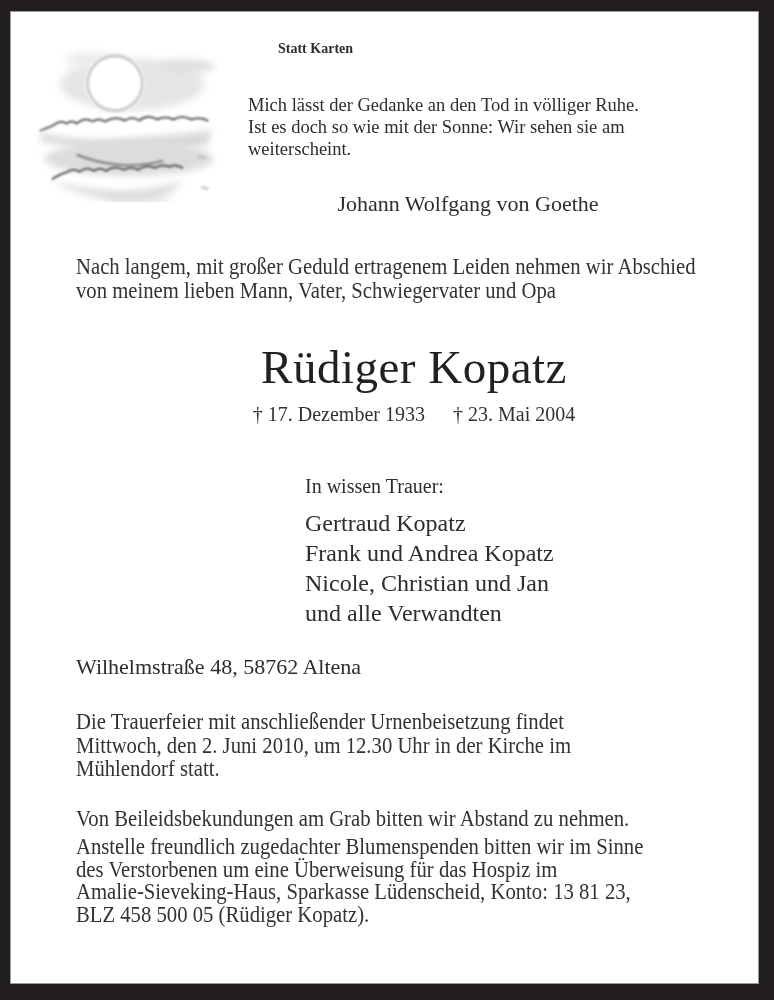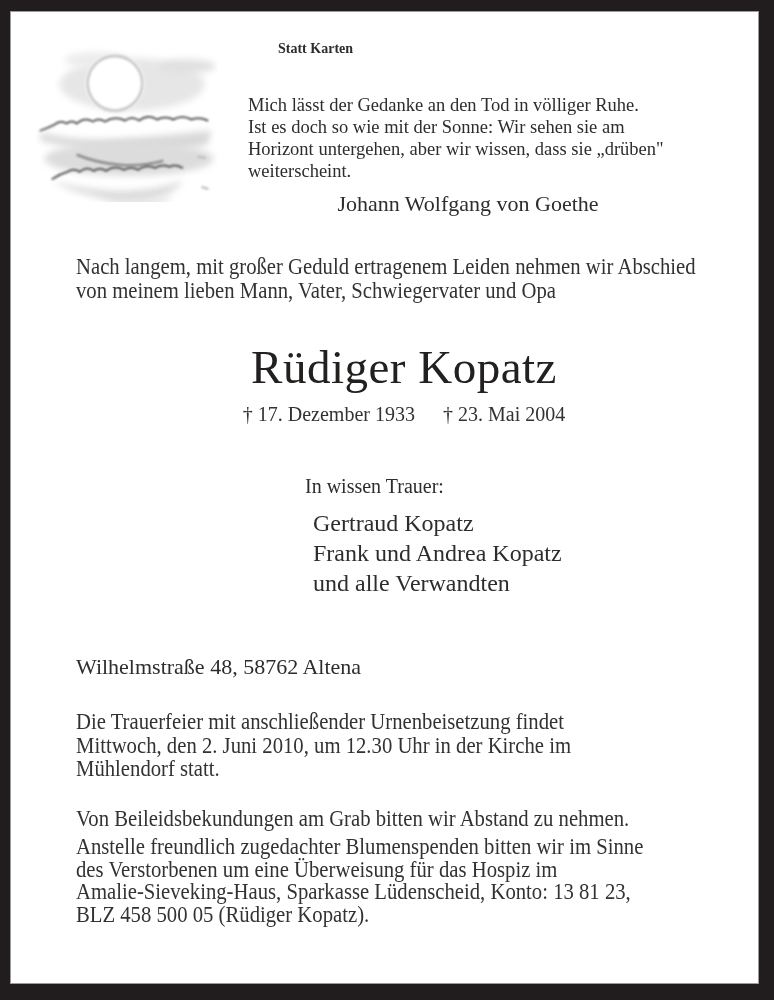--- a/index.html
+++ b/index.html
@@ -7,26 +7,26 @@
   .abs{position:absolute;}
   .frame{position:absolute;inset:0;border-style:solid;border-color:#211d1e;
          border-width:11px 15px 16px 10px;box-shadow:inset 0 0 0 1px #9b9b9b;
          pointer-events:none;z-index:50;}
   .serif{font-family:"Liberation Serif", serif;}
   .condensed{transform:scaleX(0.9);transform-origin:0 0;white-space:nowrap;}
   .quote{font-size:18.5px;line-height:22px;}
   .quote div{white-space:nowrap;}
   .attrib{width:440px;text-align:center;font-size:22px;}
   .para{font-size:23px;line-height:23.5px;color:#343231;}
-  .center-band{left:44px;width:720px;text-align:center;}
+  .center-band{left:54px;width:720px;text-align:center;}
   .deceased-name{font-size:47px;line-height:50px;color:#232020;letter-spacing:0.5px;}
   .dates{font-size:20px;color:#343231;}
   .dates span{display:inline-block;margin:0 14px;}
   .trauer-intro{font-size:20px;}
-  .mourners{font-size:24px;line-height:30px;color:#2e2c2c;margin-left:8px;}
+  .mourners{font-size:24px;line-height:30px;color:#2e2c2c;}
   .address{font-size:22px;}
   .donation{line-height:22.5px;}
 </style>
 </head>
 <body>
 
 <div class="abs" style="left:36px;top:36px;width:182px;height:166px;">
   <svg viewBox="0 0 180 165" width="182" height="166">
     <defs>
       <filter id="soft" x="-40%" y="-40%" width="180%" height="180%">
@@ -56,39 +56,39 @@
       <path d="M160,120 l8,1 M164,150 l7,2" stroke="#b9b9b9" stroke-width="2" filter="url(#soft2)"></path>
     </g>
   </svg>
 </div>
 
 <div class="abs serif" style="left:278px;top:41px;font-size:14px;font-weight:bold;">Statt Karten</div>
 
 <div class="abs quote" style="left:248px;top:94px;">
   <div>Mich lässt der Gedanke an den Tod in völliger Ruhe.</div>
   <div>Ist es doch so wie mit der Sonne: Wir sehen sie am</div>
-  <div>Horizont untergehen, aber wir wissen, dass sie „drüben"</div>
   <div>weiterscheint.</div>
 </div>
 <div class="abs attrib" style="left:248px;top:191px;">Johann Wolfgang von Goethe</div>
 
 <div class="abs para condensed" style="left:76px;top:255px;">
   <div>Nach langem, mit großer Geduld ertragenem Leiden nehmen wir Abschied</div>
   <div>von meinem lieben Mann, Vater, Schwiegervater und Opa</div>
 </div>
 
 <div class="abs center-band deceased-name" style="top:342px;">Rüdiger Kopatz</div>
 <div class="abs center-band dates" style="top:403px;">
   <span>† 17. Dezember 1933</span><span>† 23. Mai 2004</span>
 </div>
 
 <div class="abs trauer-intro" style="left:305px;top:475px;">In wissen Trauer:</div>
 <div class="abs mourners" style="left:305px;top:508px;">
   <div>Gertraud Kopatz</div>
   <div>Frank und Andrea Kopatz</div>
+  <div>Nicole, Christian und Jan</div>
   <div>und alle Verwandten</div>
 </div>
 
 <div class="abs address" style="left:76px;top:654px;">Wilhelmstraße 48, 58762 Altena</div>
 
 <div class="abs para condensed" style="left:76px;top:710px;">
   <div>Die Trauerfeier mit anschließender Urnenbeisetzung findet</div>
   <div>Mittwoch, den 2. Juni 2010, um 12.30 Uhr in der Kirche im</div>
   <div>Mühlendorf statt.</div>
 </div>

